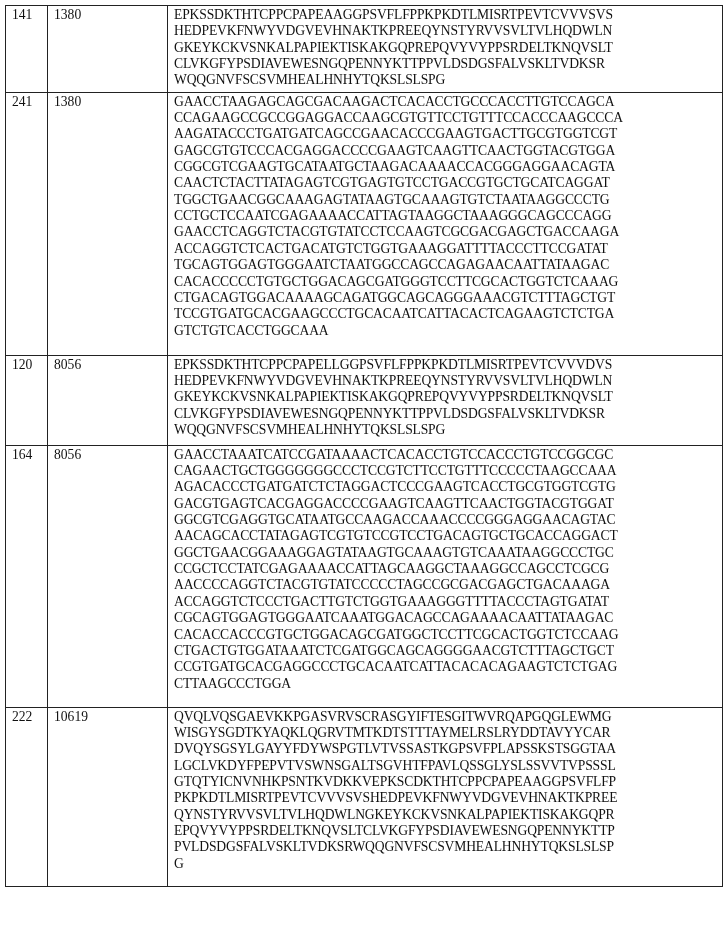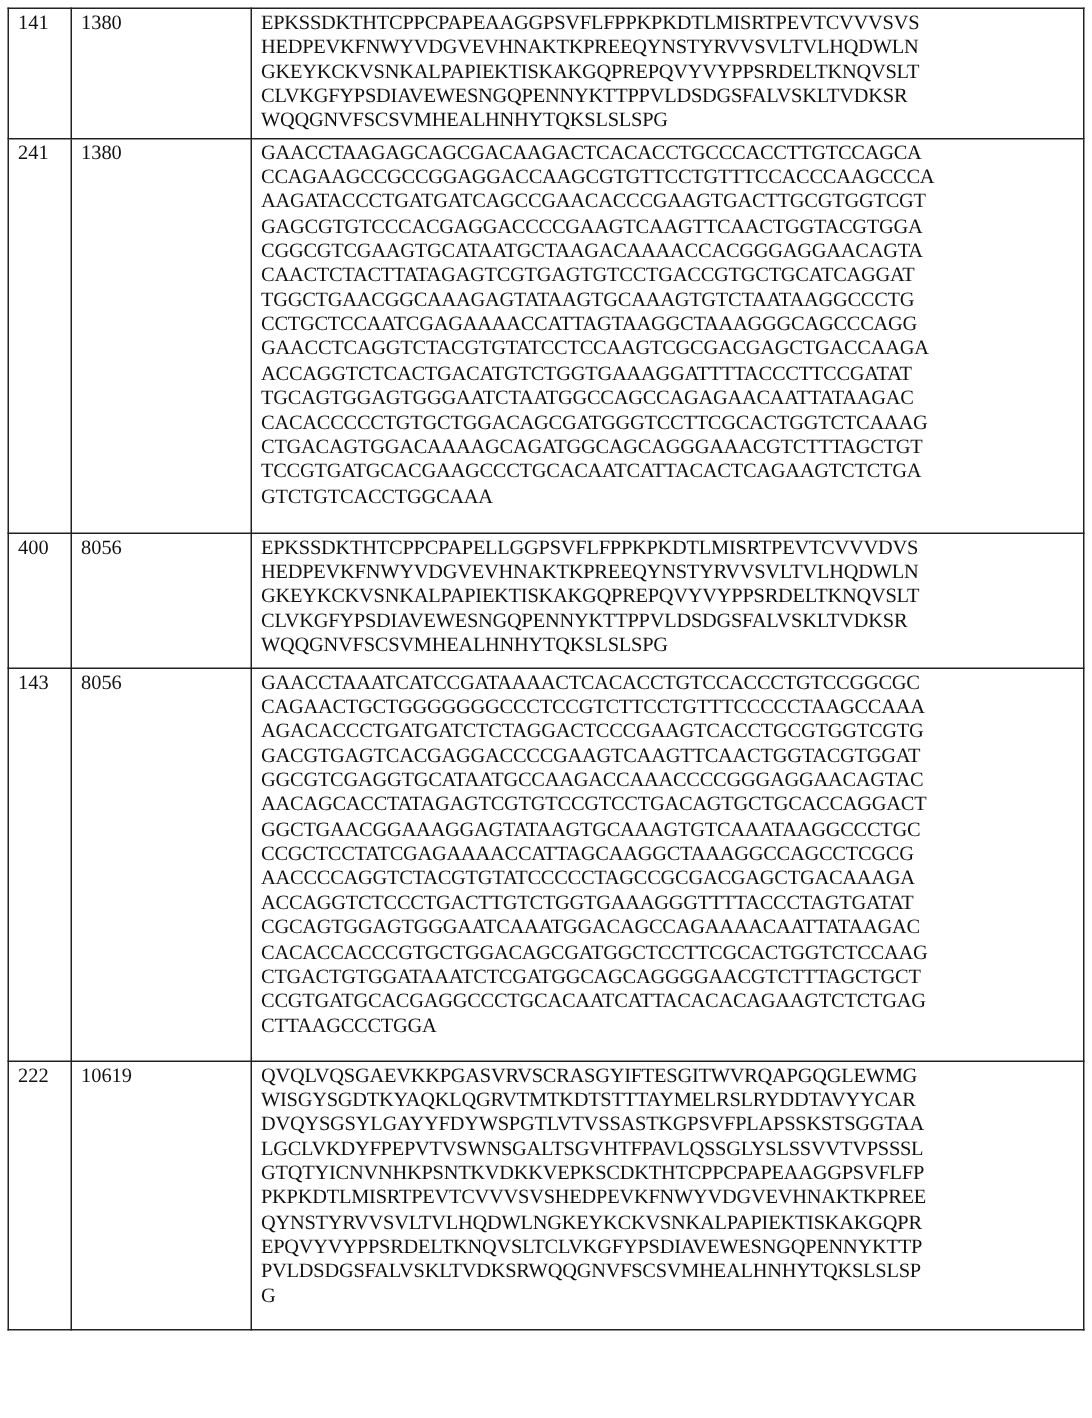--- a/index.html
+++ b/index.html
@@ -64,33 +64,33 @@
         <span class="seq-line">ACCAGGTCTCACTGACATGTCTGGTGAAAGGATTTTACCCTTCCGATAT</span>
         <span class="seq-line">TGCAGTGGAGTGGGAATCTAATGGCCAGCCAGAGAACAATTATAAGAC</span>
         <span class="seq-line">CACACCCCCTGTGCTGGACAGCGATGGGTCCTTCGCACTGGTCTCAAAG</span>
         <span class="seq-line">CTGACAGTGGACAAAAGCAGATGGCAGCAGGGAAACGTCTTTAGCTGT</span>
         <span class="seq-line">TCCGTGATGCACGAAGCCCTGCACAATCATTACACTCAGAAGTCTCTGA</span>
         <span class="seq-line">GTCTGTCACCTGGCAAA</span>
       </td>
     </tr>
 
     <tr style="height:90px">
-      <td>400</td>
+      <td>120</td>
       <td>8056</td>
       <td>
         <span class="seq-line">EPKSSDKTHTCPPCPAPELLGGPSVFLFPPKPKDTLMISRTPEVTCVVVDVS</span>
         <span class="seq-line">HEDPEVKFNWYVDGVEVHNAKTKPREEQYNSTYRVVSVLTVLHQDWLN</span>
         <span class="seq-line">GKEYKCKVSNKALPAPIEKTISKAKGQPREPQVYVYPPSRDELTKNQVSLT</span>
         <span class="seq-line">CLVKGFYPSDIAVEWESNGQPENNYKTTPPVLDSDGSFALVSKLTVDKSR</span>
         <span class="seq-line">WQQGNVFSCSVMHEALHNHYTQKSLSLSPG</span>
       </td>
     </tr>
 
     <tr style="height:262px">
-      <td>143</td>
+      <td>164</td>
       <td>8056</td>
       <td>
         <span class="seq-line">GAACCTAAATCATCCGATAAAACTCACACCTGTCCACCCTGTCCGGCGC</span>
         <span class="seq-line">CAGAACTGCTGGGGGGGCCCTCCGTCTTCCTGTTTCCCCCTAAGCCAAA</span>
         <span class="seq-line">AGACACCCTGATGATCTCTAGGACTCCCGAAGTCACCTGCGTGGTCGTG</span>
         <span class="seq-line">GACGTGAGTCACGAGGACCCCGAAGTCAAGTTCAACTGGTACGTGGAT</span>
         <span class="seq-line">GGCGTCGAGGTGCATAATGCCAAGACCAAACCCCGGGAGGAACAGTAC</span>
         <span class="seq-line">AACAGCACCTATAGAGTCGTGTCCGTCCTGACAGTGCTGCACCAGGACT</span>
         <span class="seq-line">GGCTGAACGGAAAGGAGTATAAGTGCAAAGTGTCAAATAAGGCCCTGC</span>
         <span class="seq-line">CCGCTCCTATCGAGAAAACCATTAGCAAGGCTAAAGGCCAGCCTCGCG</span>

